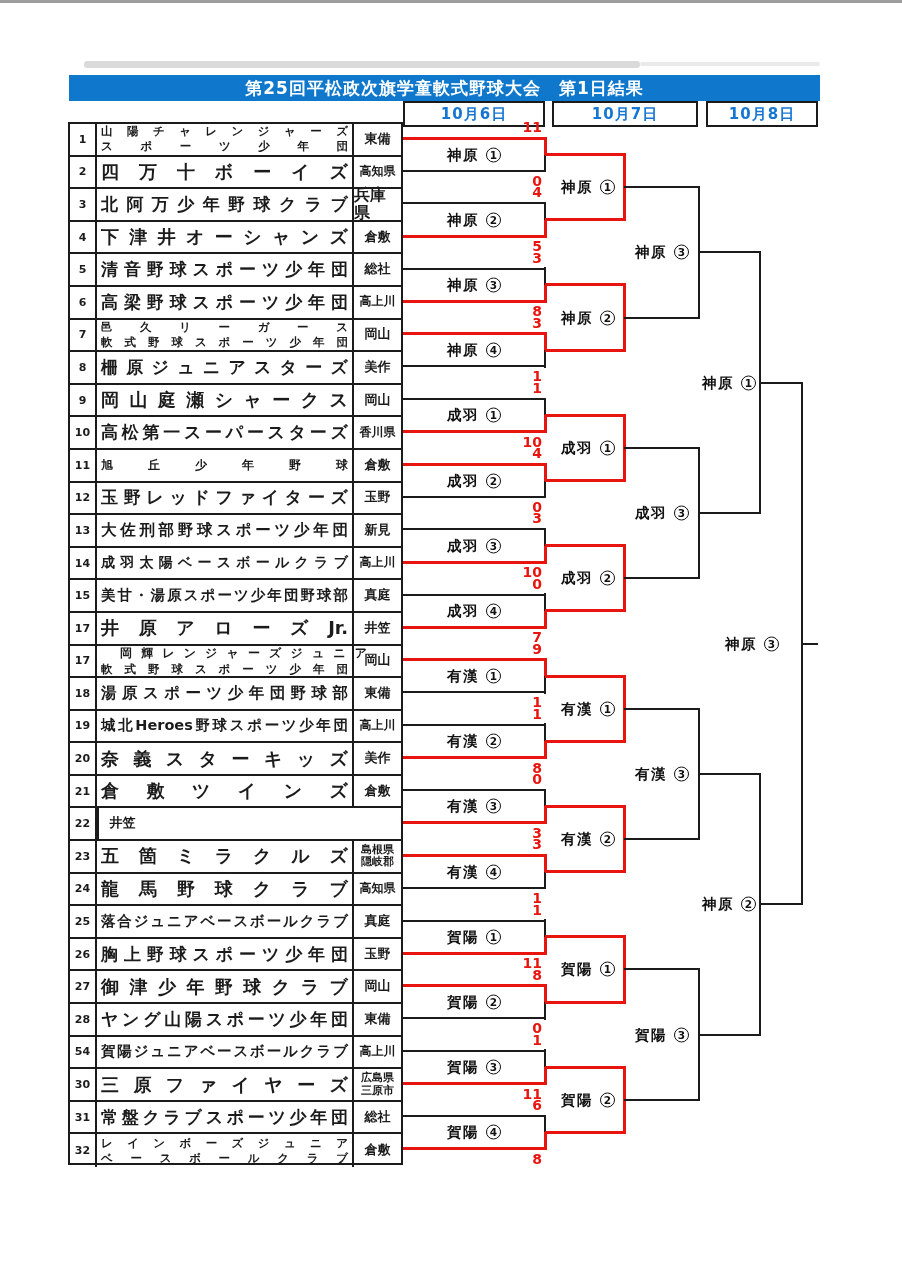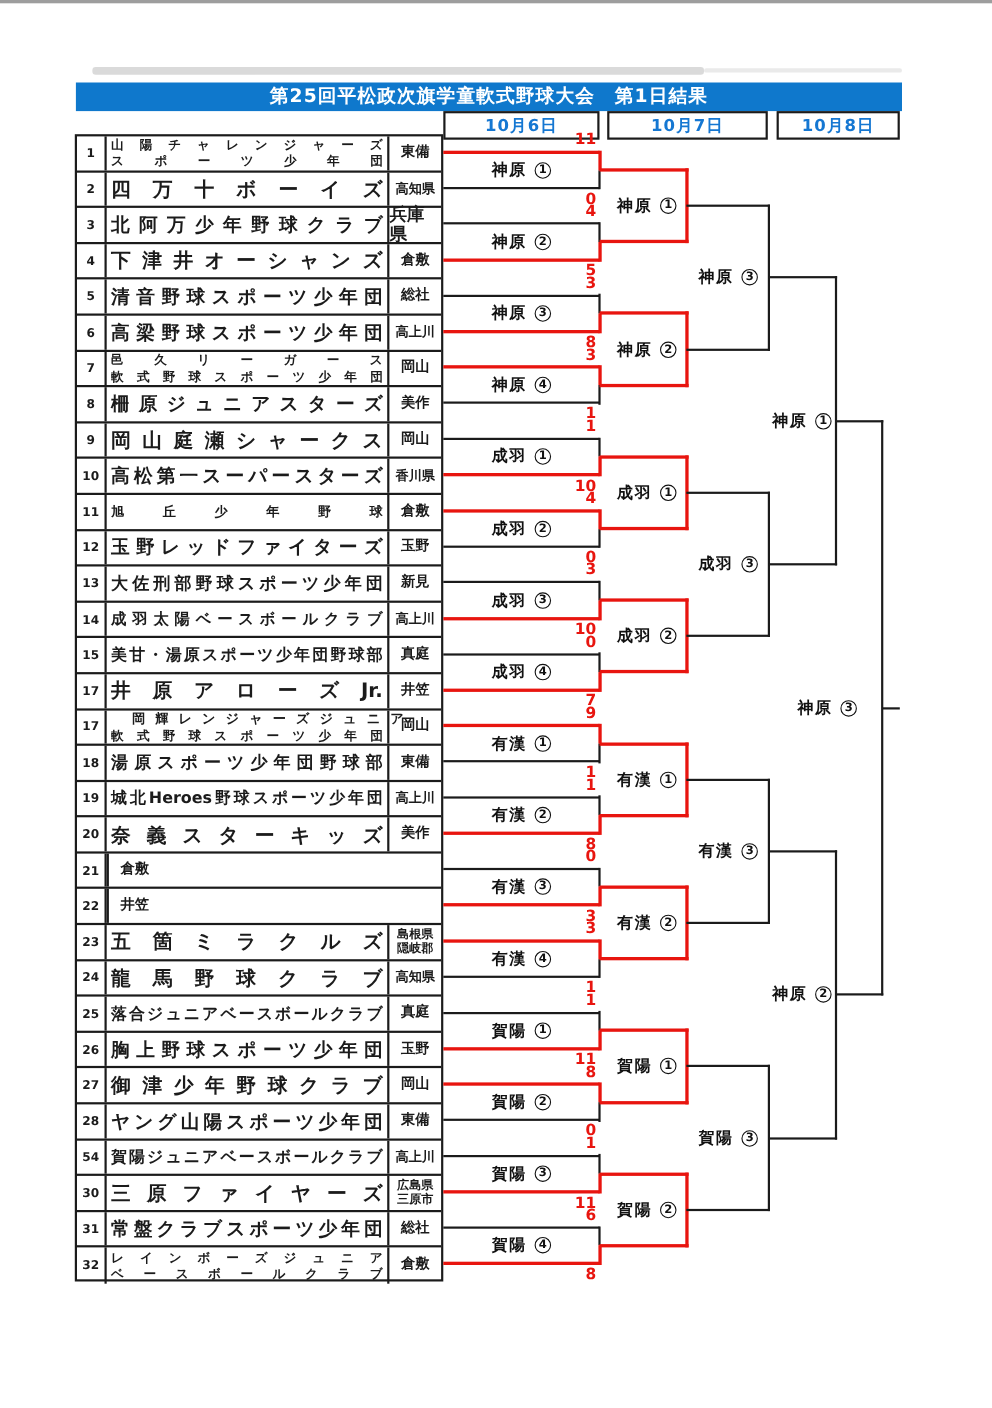--- a/index.html
+++ b/index.html
@@ -222,20 +222,23 @@
         <div class="cell-no">20</div>
         <div class="cell-name">
           <div class="nm" style="font-size: 18px;">奈義スターキッズ</div>
         </div>
         <div class="cell-reg" style="font-size: 13px;">
           <div>美作</div>
         </div>
       </div>
       <div class="row" style="top: 651.88px; height: 32.594px;">
         <div class="cell-no">21</div>
+        <div class="cell-name">
+          <div class="nm" style="font-size: 18px;">倉敷ツインズ</div>
+        </div>
         <div class="cell-reg" style="font-size: 13px;">
           <div>倉敷</div>
         </div>
       </div>
       <div class="row" style="top: 684.474px; height: 32.594px;">
         <div class="cell-no">22</div>
         <div class="cell-reg" style="font-size: 13px;">
           <div>井笠</div>
         </div>
       </div>

